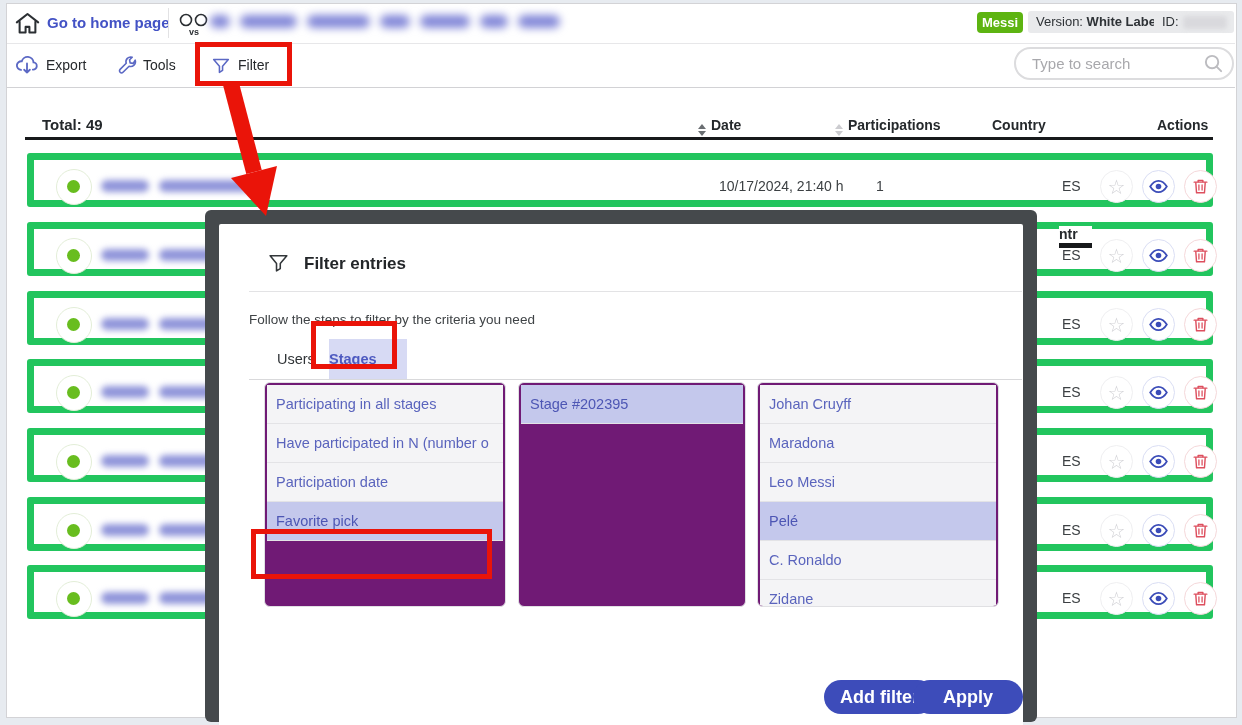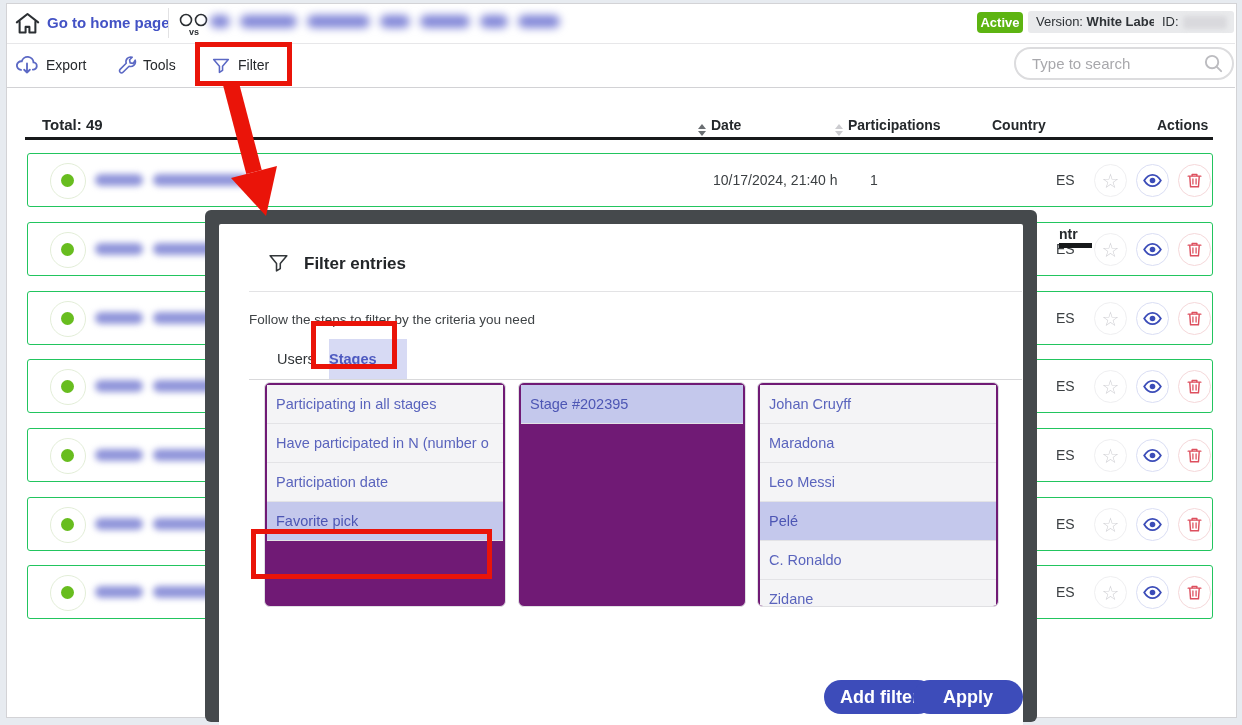--- a/index.html
+++ b/index.html
@@ -31,21 +31,21 @@
   
   .total-label{left:42px;top:116px;font-size:15px;font-weight:bold;color:#24282b;z-index:2;}
   .col-head{top:117px;font-size:14px;font-weight:bold;color:#25292c;z-index:2;}
   .header-underline{left:25px;top:137px;width:1188px;height:3px;background:#17191b;z-index:2;}
   .sort{display:inline-flex;flex-direction:column;gap:2px;margin-right:5px;vertical-align:1px;}
   .sort .up{width:0;height:0;border-left:4px solid transparent;border-right:4px solid transparent;border-bottom:5px solid #6a6e72;}
   .sort .dn{width:0;height:0;border-left:4px solid transparent;border-right:4px solid transparent;border-top:5px solid #6a6e72;}
   .sort.light .up{border-bottom-color:#ccccd0;}
   .sort.light .dn{border-top-color:#ccccd0;}
 
-  .row-card{left:27px;width:1186px;height:54px;background:#fff;border:1px solid #22c55e;border-radius:3px;z-index:2;box-sizing:border-box;}
+  .row-card{left:27px;width:1186px;height:54px;background:#fff;border:7px solid #22c55e;border-radius:3px;z-index:2;box-sizing:border-box;}
   .status-circle{left:22px;top:9px;width:34px;height:34px;border:1px solid #e3eed8;border-radius:50%;background:#fff;}
   .status-circle .dot{position:absolute;left:10px;top:10px;width:13px;height:13px;border-radius:50%;background:#68bd1f;}
   .name-blur{left:67px;top:20px;filter:blur(3px);}
   .name-blur .pill{display:inline-block;height:12px;border-radius:6px;background:#9095da;margin-right:10px;vertical-align:top;}
   .cell{top:18px;font-size:14px;color:#3c4043;white-space:nowrap;}
   .cell.date{left:685px;}
   .cell.part{left:842px;}
   .cell.country{left:1028px;text-align:right;}
   .icon-circle{top:10px;width:33px;height:33px;border-radius:50%;box-sizing:border-box;background:#fff;display:flex;align-items:center;justify-content:center;}
   .icon-circle.star{left:1066px;border:1px solid #efeff1;color:#d2d2d6;font-size:20px;line-height:1;}
@@ -93,21 +93,21 @@
   </svg>
   <div class="abs home-link">Go to home page</div>
   <div class="abs top-divider"></div>
   <svg class="abs" style="left:178px;top:11px;z-index:2" width="32" height="28" viewBox="0 0 32 28">
     <circle cx="8" cy="9" r="5.5" fill="none" stroke="#2b2f33" stroke-width="1.6"></circle>
     <circle cx="23" cy="9" r="5.5" fill="none" stroke="#2b2f33" stroke-width="1.6"></circle>
     <text x="11" y="24" font-size="9" font-weight="bold" fill="#2b2f33" font-family="Liberation Sans, sans-serif">vs</text>
   </svg>
   <div class="abs title-redacted"><span class="pill" style="width: 20px;"></span><span class="pill" style="width: 57px;"></span><span class="pill" style="width: 63px;"></span><span class="pill" style="width: 30px;"></span><span class="pill" style="width: 50px;"></span><span class="pill" style="width: 28px;"></span><span class="pill" style="width: 42px;"></span></div>
 
-  <div class="abs badge-active">Active</div>
+  <div class="abs badge-active">Messi</div>
   <div class="abs badge-gray badge-version">
     <span>Version:</span>
     <b>White Label</b>
   </div>
   <div class="abs badge-gray badge-id">
     <span>ID:</span><span class="id-blur"></span>
   </div>
 
   <svg class="abs" style="left:14px;top:53px;z-index:2" width="26" height="24" viewBox="0 0 24 22">
     <path d="M6.5 15.5a4 4 0 1 1 .7-7.96A5.5 5.5 0 0 1 18 8.6a3.3 3.3 0 0 1-.6 6.6" fill="none" stroke="#5b68c4" stroke-width="1.7" stroke-linecap="round"></path>

